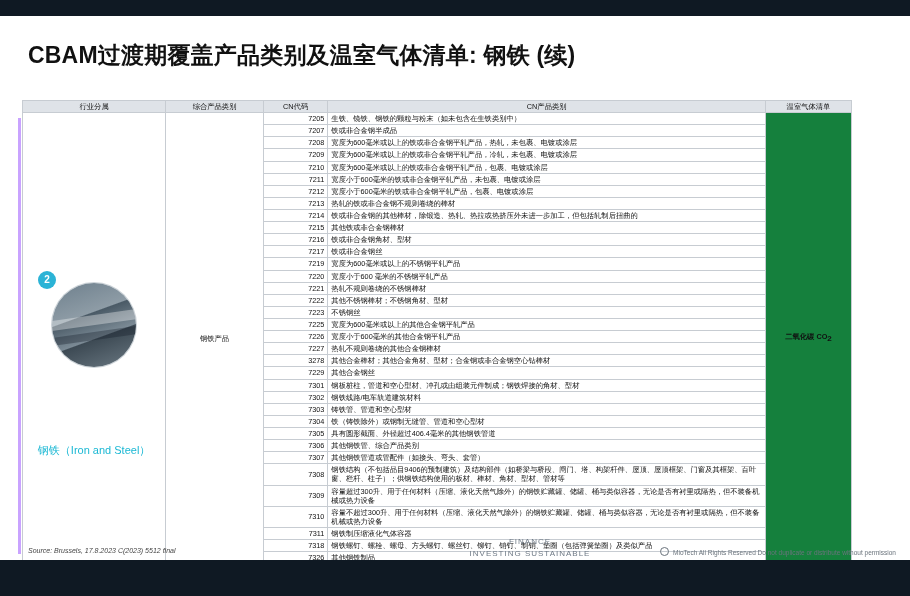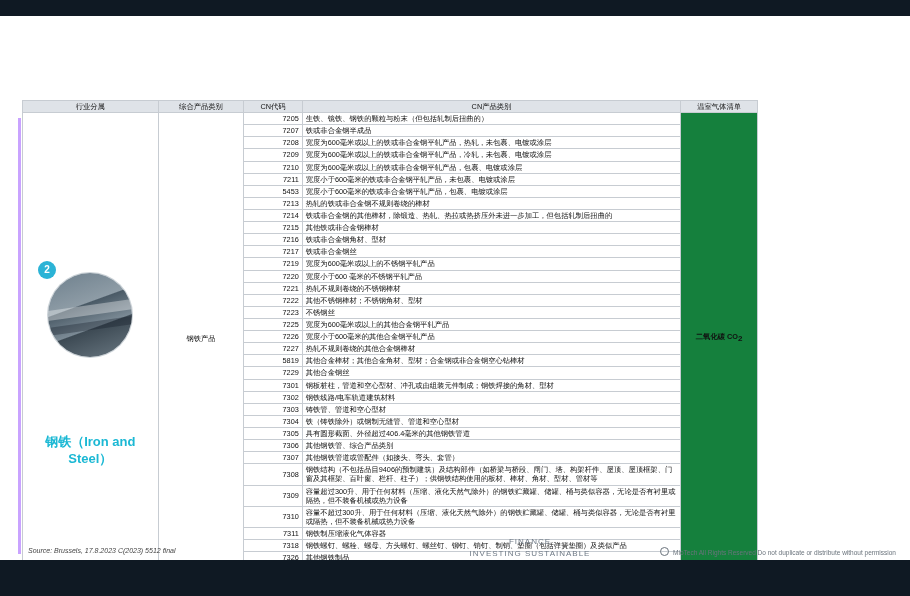--- a/index.html
+++ b/index.html
@@ -5,51 +5,52 @@
   html,body{margin:0;padding:0;background:#1a1a1a;}
   body{width:910px;height:596px;overflow:hidden;font-family:"Liberation Sans","DejaVu Sans",sans-serif;}
   .slide{position:relative;width:910px;height:596px;background:#ffffff;overflow:hidden;}
   .top-band{position:absolute;left:0;top:0;width:910px;height:16px;background:#0f1923;}
   .bottom-band{position:absolute;left:0;bottom:0;width:910px;height:36px;background:#0f1923;}
   .title{position:absolute;left:28px;top:40px;font-size:23px;font-weight:bold;color:#111;letter-spacing:0.2px;white-space:nowrap;}
   .title-rule{position:absolute;left:28px;top:72px;width:600px;height:0px;}
   
   .accent-bar{position:absolute;left:18px;top:118px;width:3px;height:436px;background:#c9a3ff;}
   
-  .tbl{position:absolute;left:22px;top:100px;width:736px;border-collapse:collapse;padding-left:20px;}
+  .tbl{position:absolute;left:22px;top:100px;width:830px;border-collapse:collapse;padding-left:20px;}
   .hdr td{background:#dfe3e8;border:1px solid #b9bfc6;font-size:8.5px;color:#222;text-align:center;padding:3px 2px;font-weight:normal;}
   .tbl td{border:1px solid #c7ccd2;font-size:7.3px;color:#111;padding:1px 3px;line-height:1.25;vertical-align:middle;}
   .c-sector{width:142px;background:#ffffff;}
   .c-group{width:100px;background:#ffffff;}
   .c-code{width:62px;text-align:right;}
   .c-desc{width:476px;}
   .c-gas{width:86px;background:#15803d;text-align:center;}
   .sector-cell{text-align:center;vertical-align:middle;position:relative;padding:0;}
   .group-cell{text-align:center;vertical-align:middle;font-size:11px;font-weight:normal;color:#111;}
   .gas-cell{vertical-align:middle;font-size:11px;font-weight:bold;color:#1bb8d4;}
   .gas-cell sub{font-size:8px;}
-  .sector-label{font-size:13px;font-weight:bold;color:#1bb8d4;display:block;margin-top:13px;}
+  .sector-label{font-size:11px;font-weight:normal;color:#1bb8d4;display:block;margin-top:13px;}
   .photo-wrap{position:relative;width:100%;height:212px;display:flex;align-items:center;justify-content:center;}
   .photo{position:relative;width:84px;height:84px;border-radius:50%;overflow:hidden;background:
      linear-gradient(160deg,#6d7f8c 0%,#8e9ca6 38%,#4a5a66 39%,#7b8a95 62%,#3d4a54 63%,#6a7882 100%);
      box-shadow:0 0 0 1px #ccd3d8;}
   .photo:after{content:"";position:absolute;left:-10%;top:38%;width:120%;height:12%;background:rgba(255,255,255,.35);transform:rotate(-8deg);}
   .photo:before{content:"";position:absolute;left:-10%;top:58%;width:120%;height:9%;background:rgba(20,30,40,.35);transform:rotate(-8deg);}
   .badge{position:absolute;left:12px;top:52px;width:18px;height:18px;border-radius:50%;background:#2bb3d6;color:#fff;font-size:10px;font-weight:bold;display:flex;align-items:center;justify-content:center;z-index:3;}
   .source{position:absolute;left:28px;bottom:42px;font-size:7px;color:#444;font-style:italic;}
   .foot-left{position:absolute;left:430px;bottom:36px;width:200px;text-align:center;font-size:8px;color:#6f7a86;line-height:1.5;letter-spacing:1px;}
   .foot-right{position:absolute;right:14px;bottom:40px;font-size:6.5px;color:#6a737c;}
   .foot-dot{display:inline-block;width:7px;height:7px;border-radius:50%;border:1px solid #6a737c;margin-right:4px;position:relative;top:1px;}
 </style>
 </head>
 <body>
 
 <div class="slide">
   <div class="top-band"></div>
 
+  <div class="title">CBAM过渡期覆盖产品类别及温室气体清单: 钢铁 (续)</div>
   <div class="title-rule"></div>
 
   <div class="accent-bar"></div>
 
   <table class="tbl">
     <tbody>
         <tr class="hdr">
       <td class="c-sector">行业分属</td>
       <td class="c-group">综合产品类别</td>
       <td class="c-code">CN代码</td>
@@ -61,21 +62,21 @@
         <tr>
           <td class="c-sector sector-cell" rowspan="35">
             <div class="photo-wrap">
               <div class="badge">2</div>
               <div class="photo"></div>
             </div>
             <span class="sector-label">钢铁（Iron and Steel）</span>
           </td>
           <td class="c-group group-cell" rowspan="35">钢铁产品</td>
           <td class="c-code">7205</td>
-          <td class="c-desc">生铁、镜铁、钢铁的颗粒与粉末（但包括轧制后扭曲的）</td>
+          <td class="c-desc">生铁、镜铁、钢铁的颗粒与粉末（如未包含在生铁类别中）</td>
           <td class="c-gas gas-cell" rowspan="35"><span>二氧化碳 CO</span><sub>2</sub></td>
         </tr>
         <tr>
           <td class="c-code">7207</td>
           <td class="c-desc">铁或非合金钢半成品</td>
         </tr>
         <tr>
           <td class="c-code">7208</td>
           <td class="c-desc">宽度为600毫米或以上的铁或非合金钢平轧产品，热轧，未包裹、电镀或涂层</td>
         </tr>
@@ -85,21 +86,21 @@
         </tr>
         <tr>
           <td class="c-code">7210</td>
           <td class="c-desc">宽度为600毫米或以上的铁或非合金钢平轧产品，包裹、电镀或涂层</td>
         </tr>
         <tr>
           <td class="c-code">7211</td>
           <td class="c-desc">宽度小于600毫米的铁或非合金钢平轧产品，未包裹、电镀或涂层</td>
         </tr>
         <tr>
-          <td class="c-code">5453</td>
+          <td class="c-code">7212</td>
           <td class="c-desc">宽度小于600毫米的铁或非合金钢平轧产品，包裹、电镀或涂层</td>
         </tr>
         <tr>
           <td class="c-code">7213</td>
           <td class="c-desc">热轧的铁或非合金钢不规则卷绕的棒材</td>
         </tr>
         <tr>
           <td class="c-code">7214</td>
           <td class="c-desc">铁或非合金钢的其他棒材，除锻造、热轧、热拉或热挤压外未进一步加工，但包括轧制后扭曲的</td>
         </tr>
@@ -141,21 +142,21 @@
         </tr>
         <tr>
           <td class="c-code">7226</td>
           <td class="c-desc">宽度小于600毫米的其他合金钢平轧产品</td>
         </tr>
         <tr>
           <td class="c-code">7227</td>
           <td class="c-desc">热轧不规则卷绕的其他合金钢棒材</td>
         </tr>
         <tr>
-          <td class="c-code">5819</td>
+          <td class="c-code">3278</td>
           <td class="c-desc">其他合金棒材；其他合金角材、型材；合金钢或非合金钢空心钻棒材</td>
         </tr>
         <tr>
           <td class="c-code">7229</td>
           <td class="c-desc">其他合金钢丝</td>
         </tr>
         <tr>
           <td class="c-code">7301</td>
           <td class="c-desc">钢板桩柱，管道和空心型材、冲孔或由组装元件制成；钢铁焊接的角材、型材</td>
         </tr>

